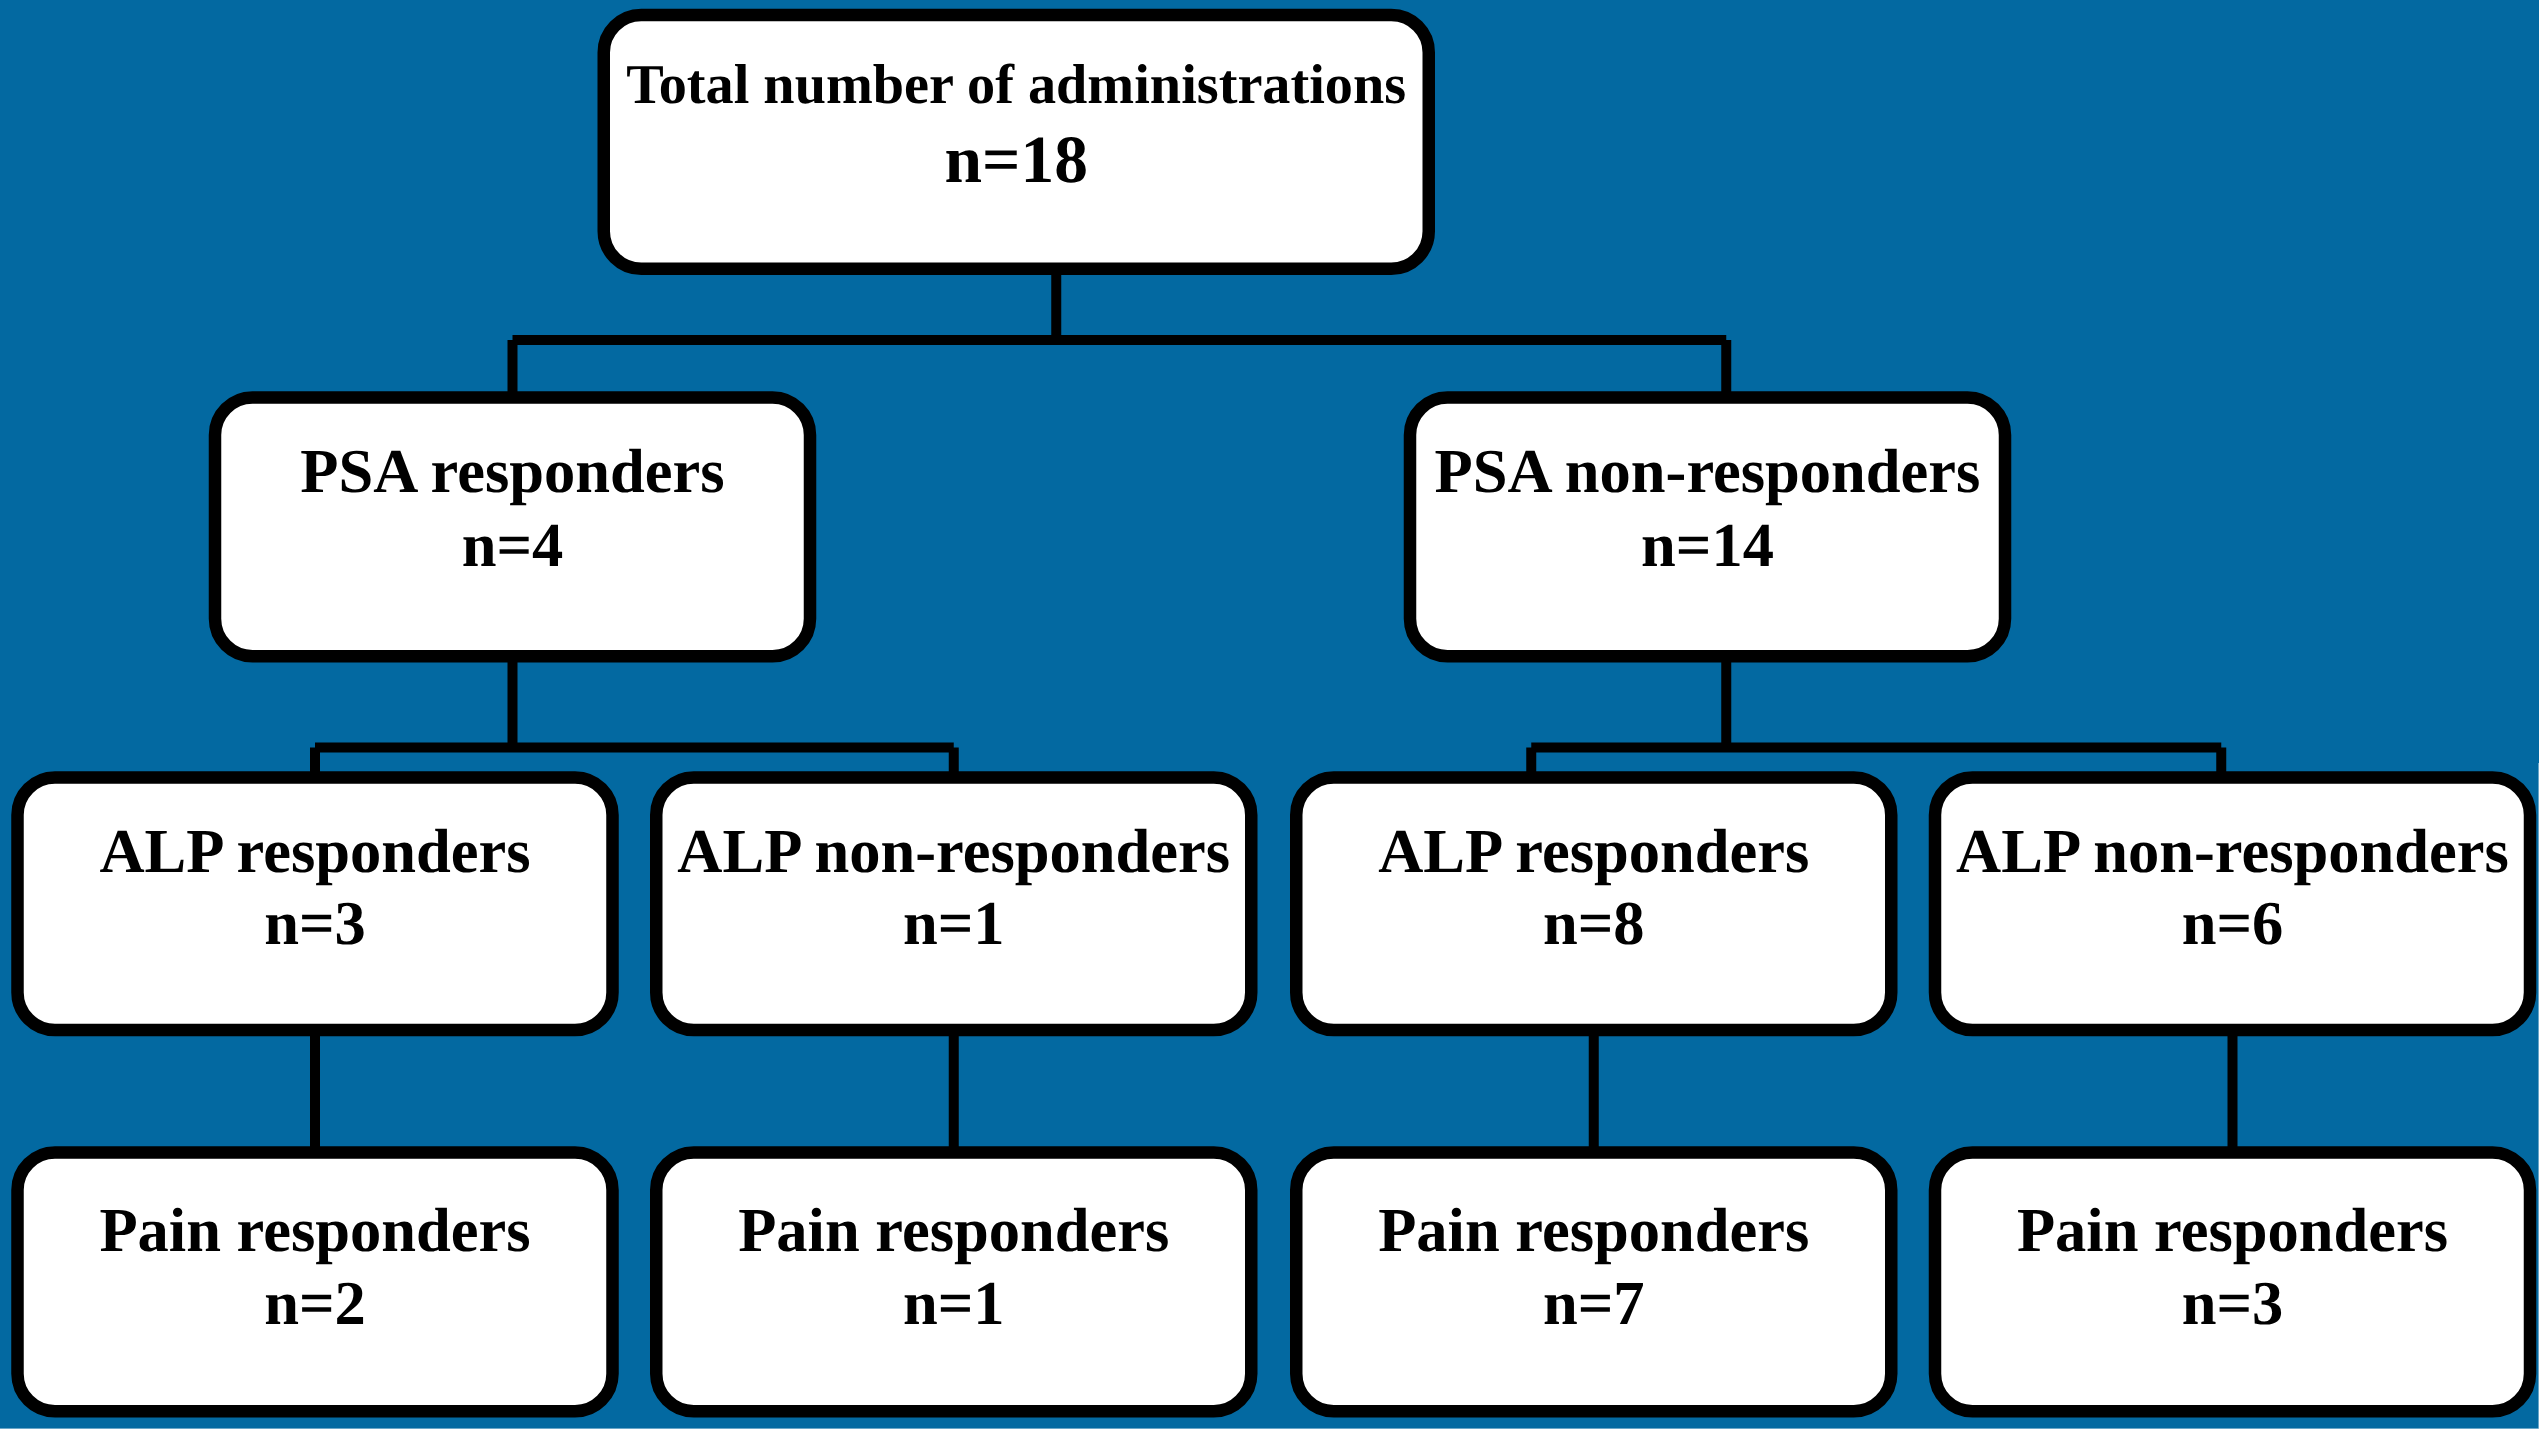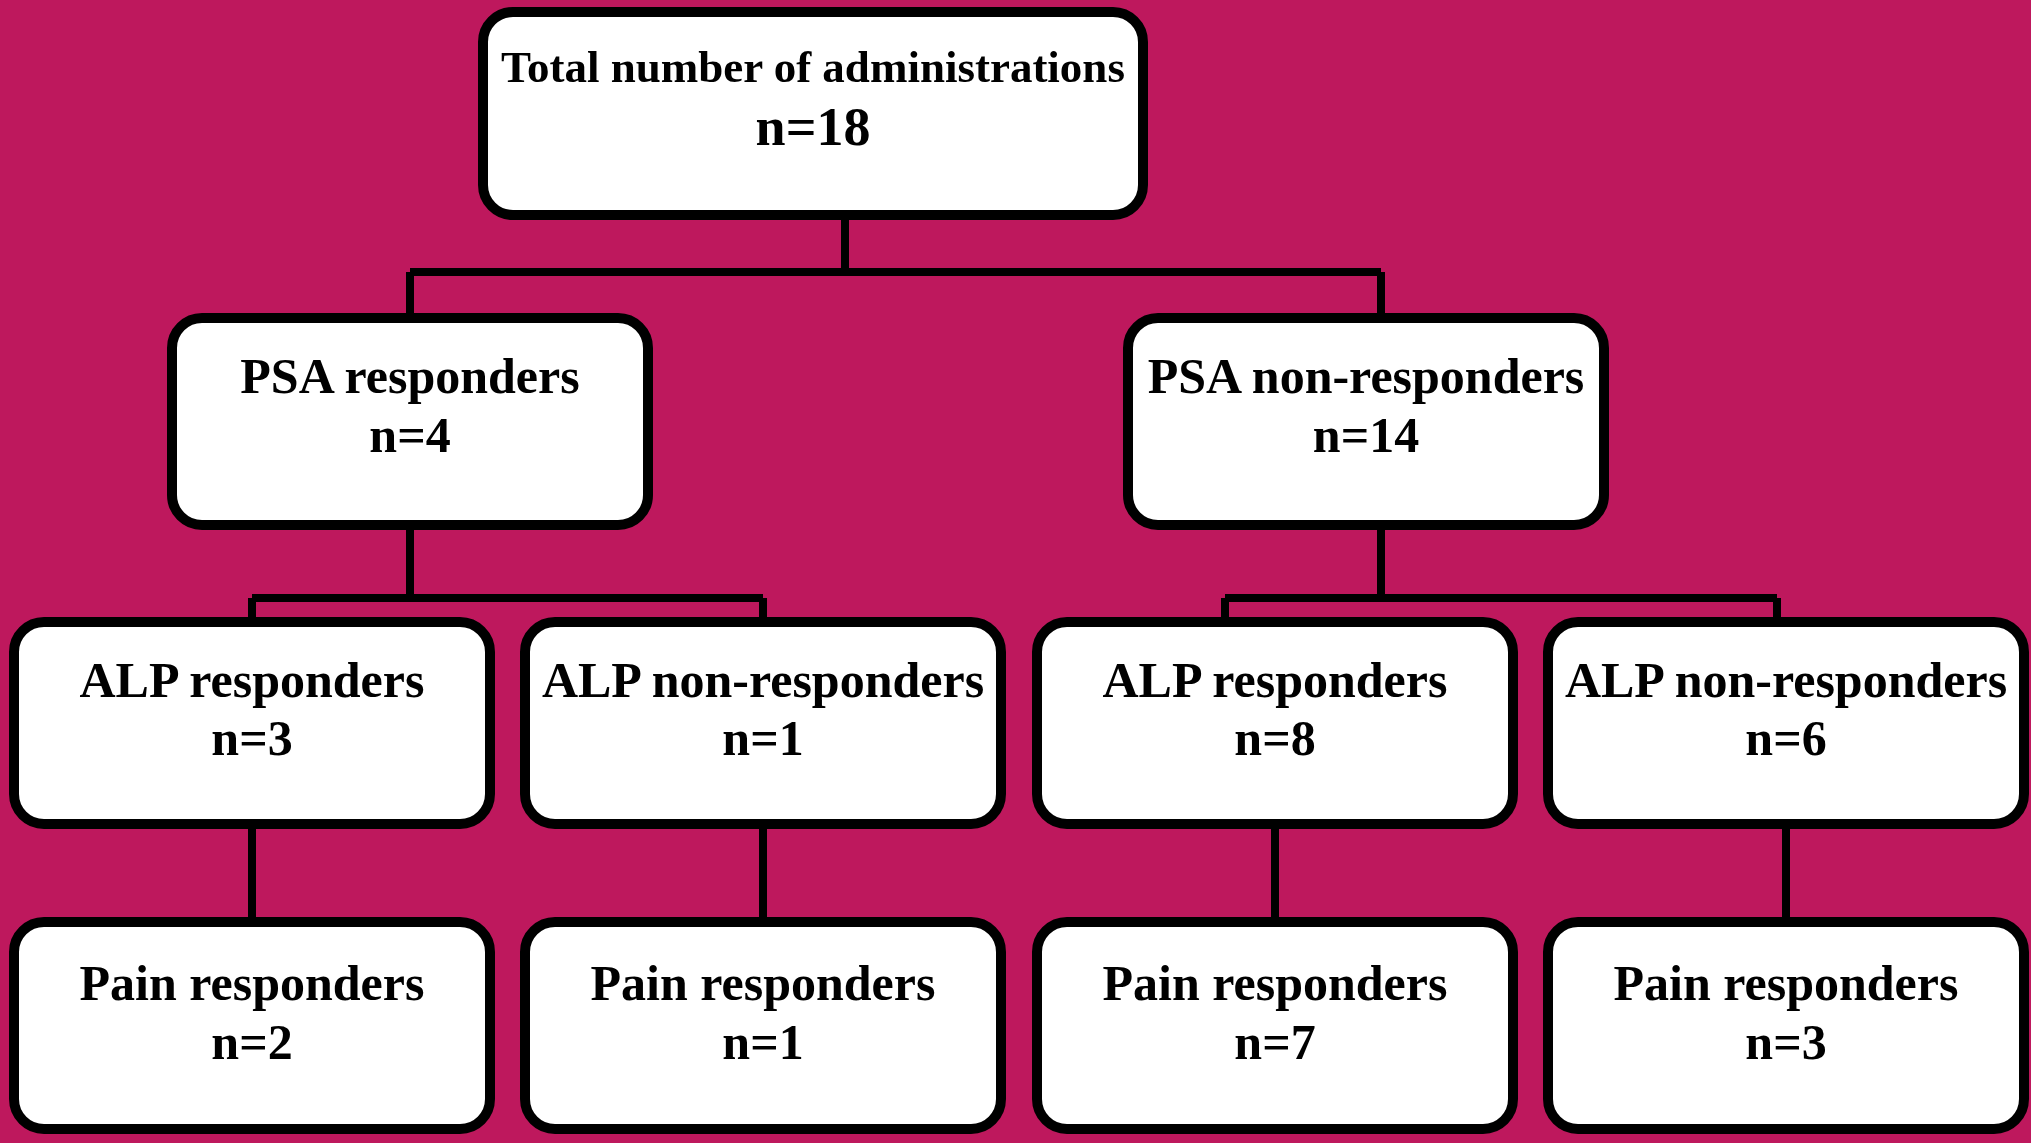--- a/index.html
+++ b/index.html
@@ -10,21 +10,21 @@
   body {
     width: 2031px;
     height: 1143px;
     font-family: "Liberation Serif", "DejaVu Serif", serif;
     overflow: hidden;
   }
   #flowchart-root {
     position: relative;
     width: 2031px;
     height: 1143px;
-    background: #be185d;
+    background: #0369a1;
   }
   svg.chart-svg {
     display: block;
     width: 2031px;
     height: 1143px;
   }
   .node-box {
     fill: #ffffff;
     stroke: #000000;
     stroke-width: 10;

